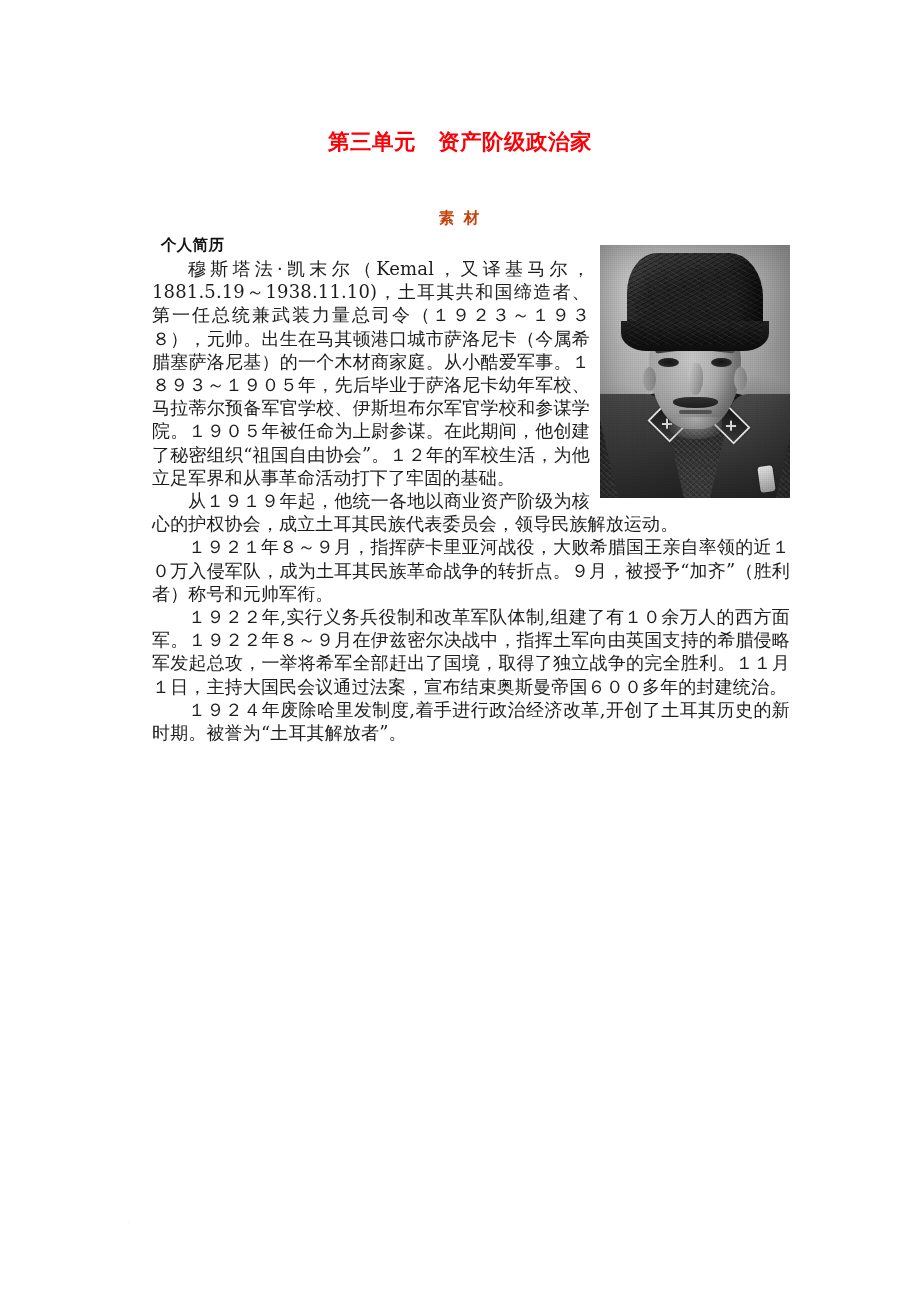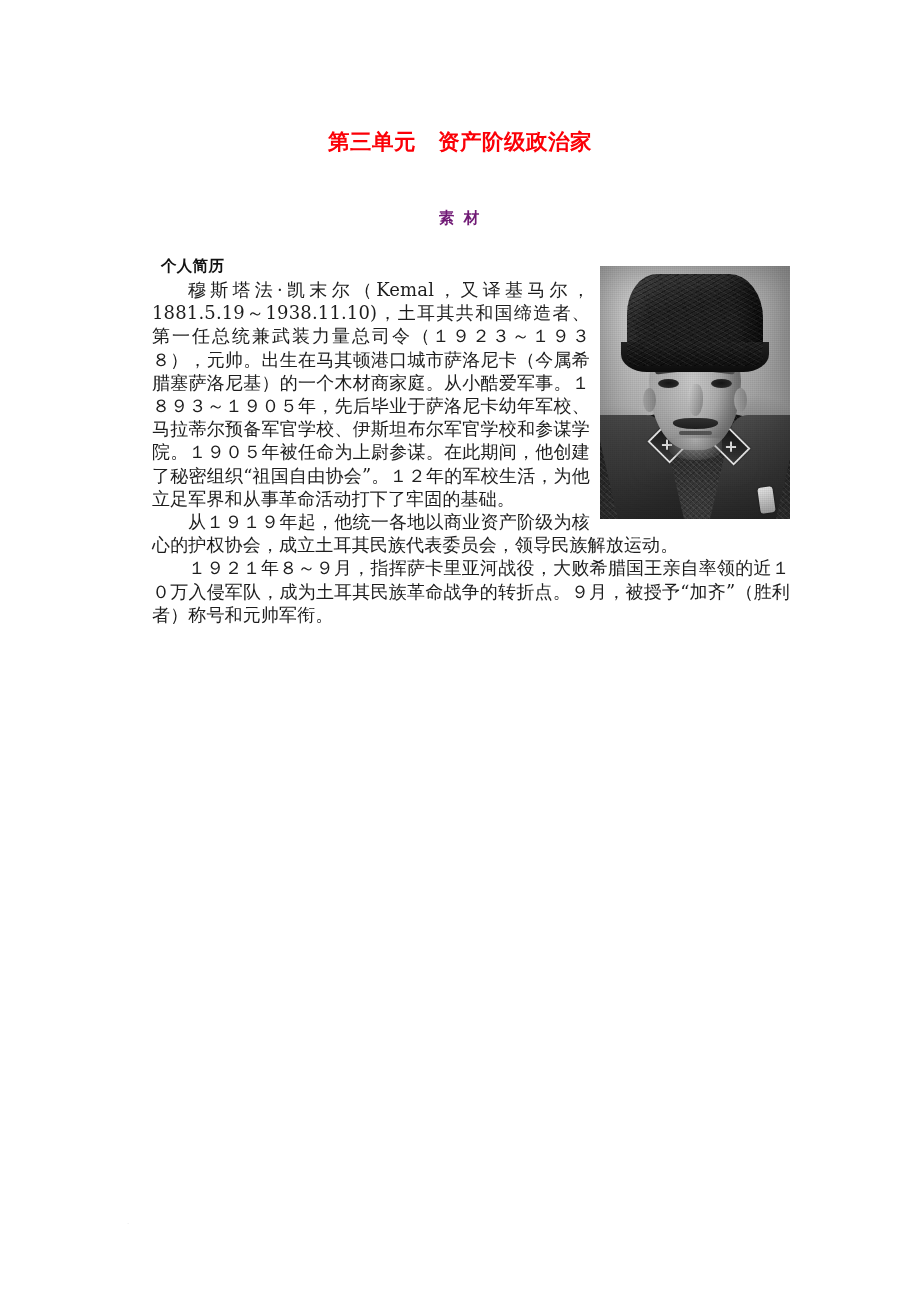--- a/index.html
+++ b/index.html
@@ -53,33 +53,32 @@
     line-height: 30px;
   }
   .heading-sucai {
     position: absolute;
     left: 130px;
     top: 207px;
     width: 660px;
     text-align: center;
     font-size: 15.5px;
     font-weight: bold;
-    color: #701a75;
+    color: #c2410c;
     letter-spacing: 2px;
     line-height: 22px;
     white-space: pre;
   }
 
   
   .article {
     position: absolute;
     left: 152px;
     top: 233px;
     width: 638px;
-    margin-top: 21px;
   }
 
   .subhead {
     font-size: 15.5px;
     font-weight: bold;
     color: #111;
     line-height: 23px;
     margin: 0 0 1px 0;
     padding-left: 9px;
     letter-spacing: 0.3px;
@@ -359,18 +358,20 @@
         <div class="pt-vign"></div>
         <div class="portrait-noise"></div>
       </div>
     </div>
 
     <div class="subhead">个人简历</div>
 
     <p class="para">穆斯塔法·凯末尔（Kemal，又译基马尔，1881.5.19～1938.11.10)，土耳其共和国缔造者、第一任总统兼武装力量总司令（１９２３～１９３８），元帅。出生在马其顿港口城市萨洛尼卡（今属希腊塞萨洛尼基）的一个木材商家庭。从小酷爱军事。１８９３～１９０５年，先后毕业于萨洛尼卡幼年军校、马拉蒂尔预备军官学校、伊斯坦布尔军官学校和参谋学院。１９０５年被任命为上尉参谋。在此期间，他创建了秘密组织“祖国自由协会”。１２年的军校生活，为他立足军界和从事革命活动打下了牢固的基础。</p>
     <p class="para">从１９１９年起，他统一各地以商业资产阶级为核心的护权协会，成立土耳其民族代表委员会，领导民族解放运动。</p>
     <p class="para">１９２１年８～９月，指挥萨卡里亚河战役，大败希腊国王亲自率领的近１０万入侵军队，成为土耳其民族革命战争的转折点。９月，被授予“加齐”（胜利者）称号和元帅军衔。</p>
+    <p class="para">１９２２年,实行义务兵役制和改革军队体制,组建了有１０余万人的西方面军。１９２２年８～９月在伊兹密尔决战中，指挥土军向由英国支持的希腊侵略军发起总攻，一举将希军全部赶出了国境，取得了独立战争的完全胜利。１１月１日，主持大国民会议通过法案，宣布结束奥斯曼帝国６００多年的封建统治。</p>
+    <p class="para">１９２４年废除哈里发制度,着手进行政治经济改革,开创了土耳其历史的新时期。被誉为“土耳其解放者”。</p>
 
   </div>
 
   <div class="speck">·</div>
 
 </div>
 
 </body></html>

